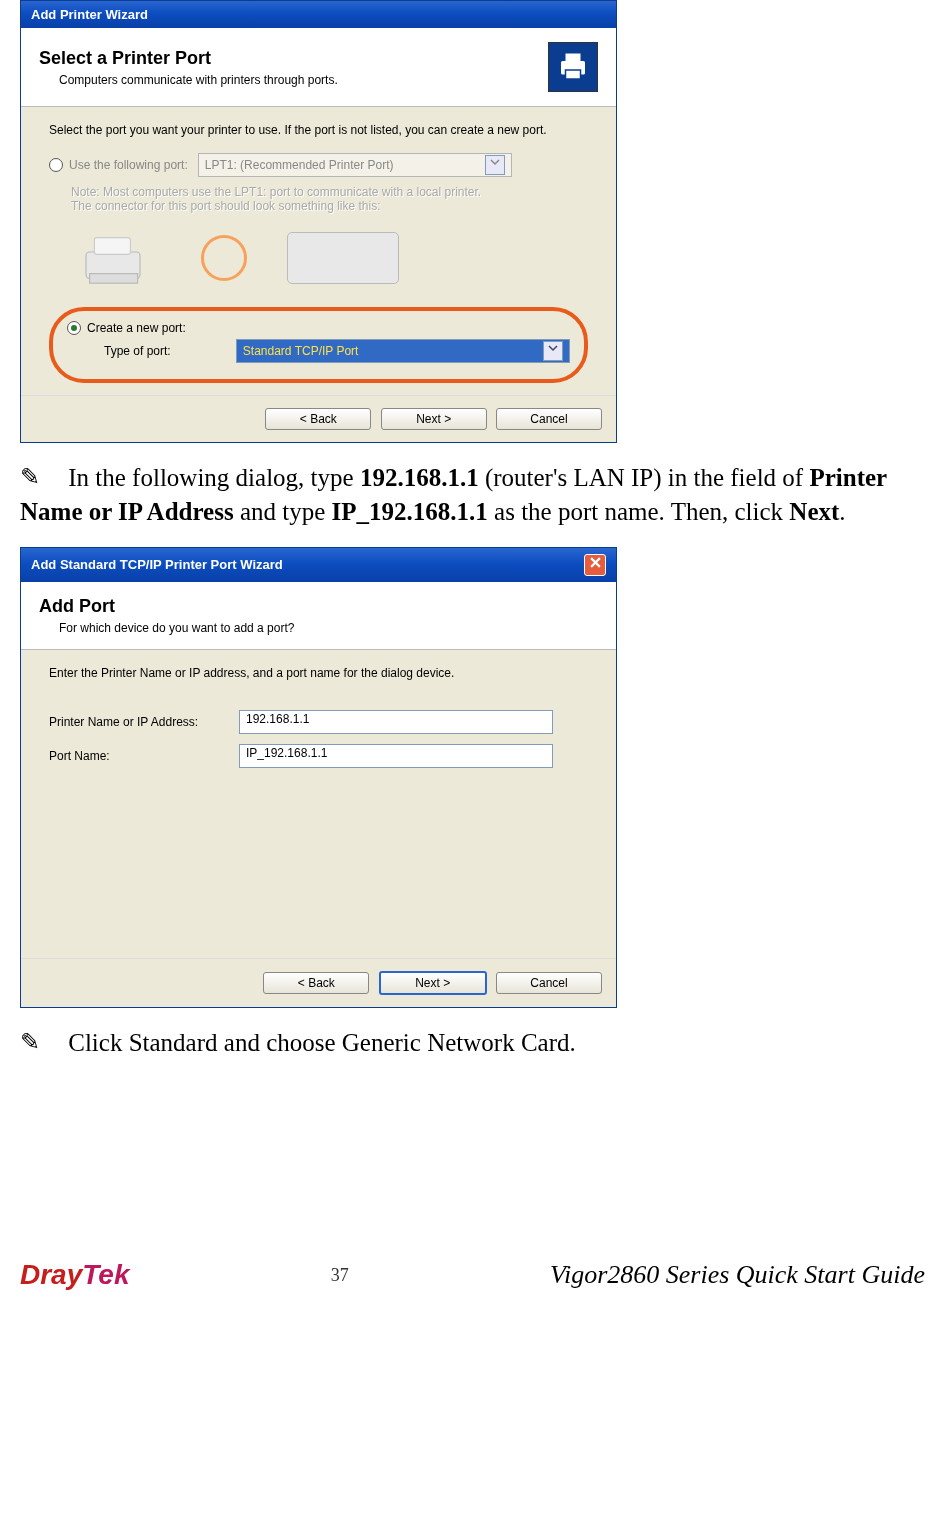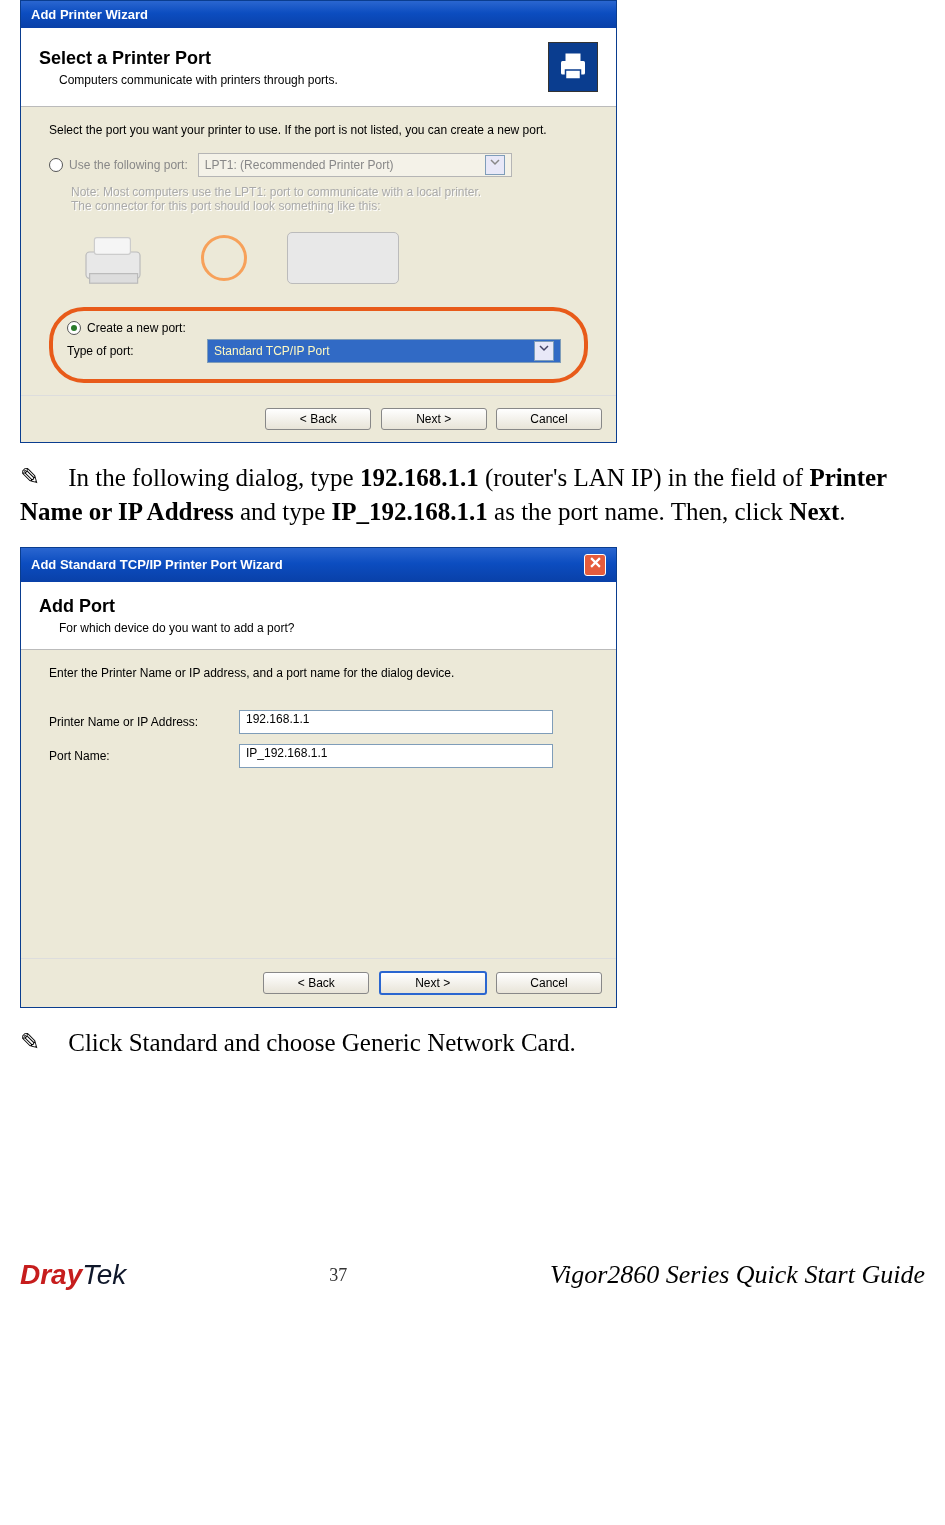--- a/index.html
+++ b/index.html
@@ -111,21 +111,21 @@
     margin-left: 10px;
     padding: 0 6px;
     font-size: 12px;
     justify-content: space-between;
   }
   .dropdown-enabled {
     display: inline-flex;
     align-items: center;
     border: 1px solid #7f9db9;
     background: #316ac5;
-    color: #fef9c3;
+    color: #fde047;
     height: 22px;
     width: 340px;
     padding: 0 6px;
     font-size: 12px;
     justify-content: space-between;
   }
   .dd-arrow {
     width: 18px;
     height: 18px;
     background: #e8e8f8;
@@ -164,21 +164,21 @@
   .highlight-oval {
     border: 4px solid #e85b1a;
     border-radius: 35px;
     padding: 10px 14px 16px 14px;
   }
   .port-row {
     display:flex;
     align-items:center;
     margin-top:4px;
   }
-  .port-row-label { width: 140px; }
+  .port-row-label { width: 140px; margin-left: 37px; }
   .dialog-footer {
     background: #ece9d8;
     border-top: 1px solid #ddd;
     padding: 12px 14px;
     text-align: right;
   }
   .btn {
     display: inline-block;
     min-width: 80px;
     padding: 3px 12px;
@@ -221,21 +221,21 @@
   }
   .page-footer {
     margin-top: 200px;
     display:flex;
     align-items:center;
     justify-content:space-between;
     font-family: "Times New Roman", serif;
     font-size: 22px;
   }
   .logo-dray { color:#c61d1d; font-style:italic; font-weight:bold; font-family: Arial, sans-serif; font-size:28px;}
-  .logo-tek { color:#0f172a; font-style:italic; font-weight:normal; font-family: Arial, sans-serif;font-size:28px;}
+  .logo-tek { color:#be185d; font-style:italic; font-weight:bold; font-family: Arial, sans-serif;font-size:28px;}
   .page-num { font-size:18px; color:#333; }
   .guide-name { font-style:italic; font-size:26px; }
   svg.chevron { width:10px; height:10px; }
 </style>
 </head>
 <body>
 
 <div class="page">
 
   <div class="dialog">

